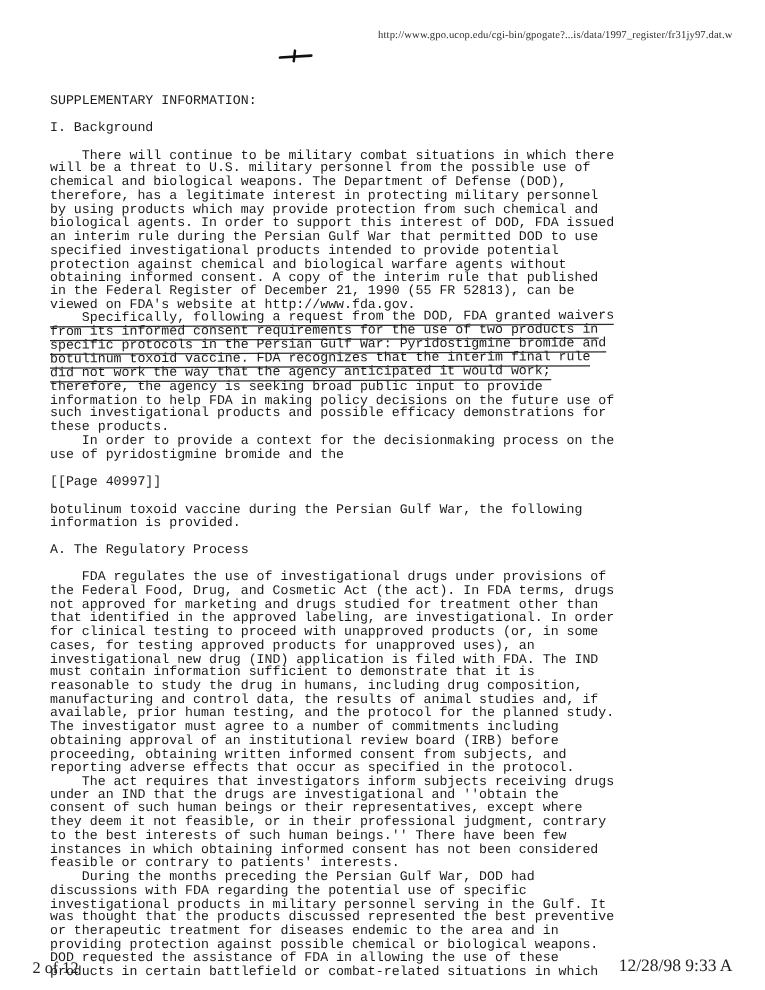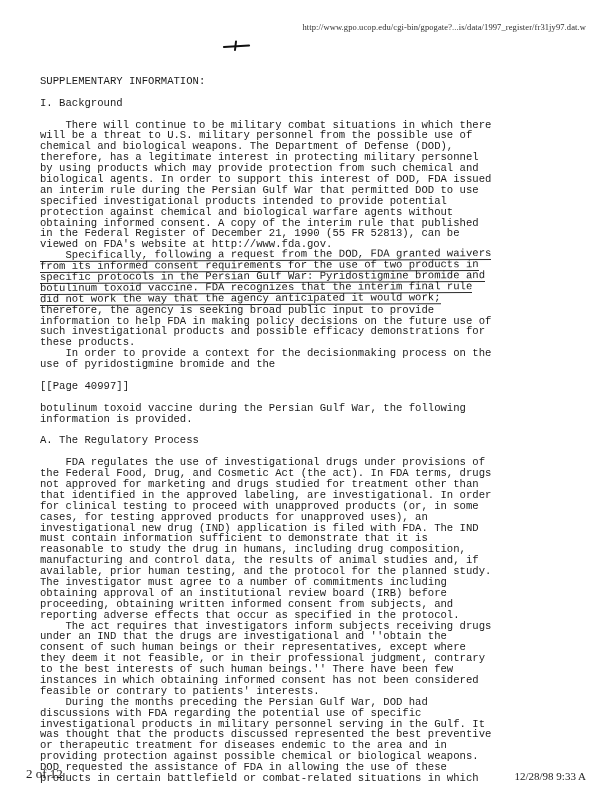--- a/index.html
+++ b/index.html
@@ -62,21 +62,21 @@
     left: 26px;
     font-family: "Liberation Serif", serif;
     font-size: 13px;
     color: #222222;
   }
   .footer-right {
     position: absolute;
     bottom: 10px;
     right: 26px;
     font-family: "Liberation Serif", serif;
-    font-size: 11px;
+    font-size: 14px;
     color: #222222;
   }
 </style>
 </head>
 <body>
 
 <div class="page">
 
   <div class="header-url">http://www.gpo.ucop.edu/cgi-bin/gpogate?...is/data/1997_register/fr31jy97.dat.w</div>
 

